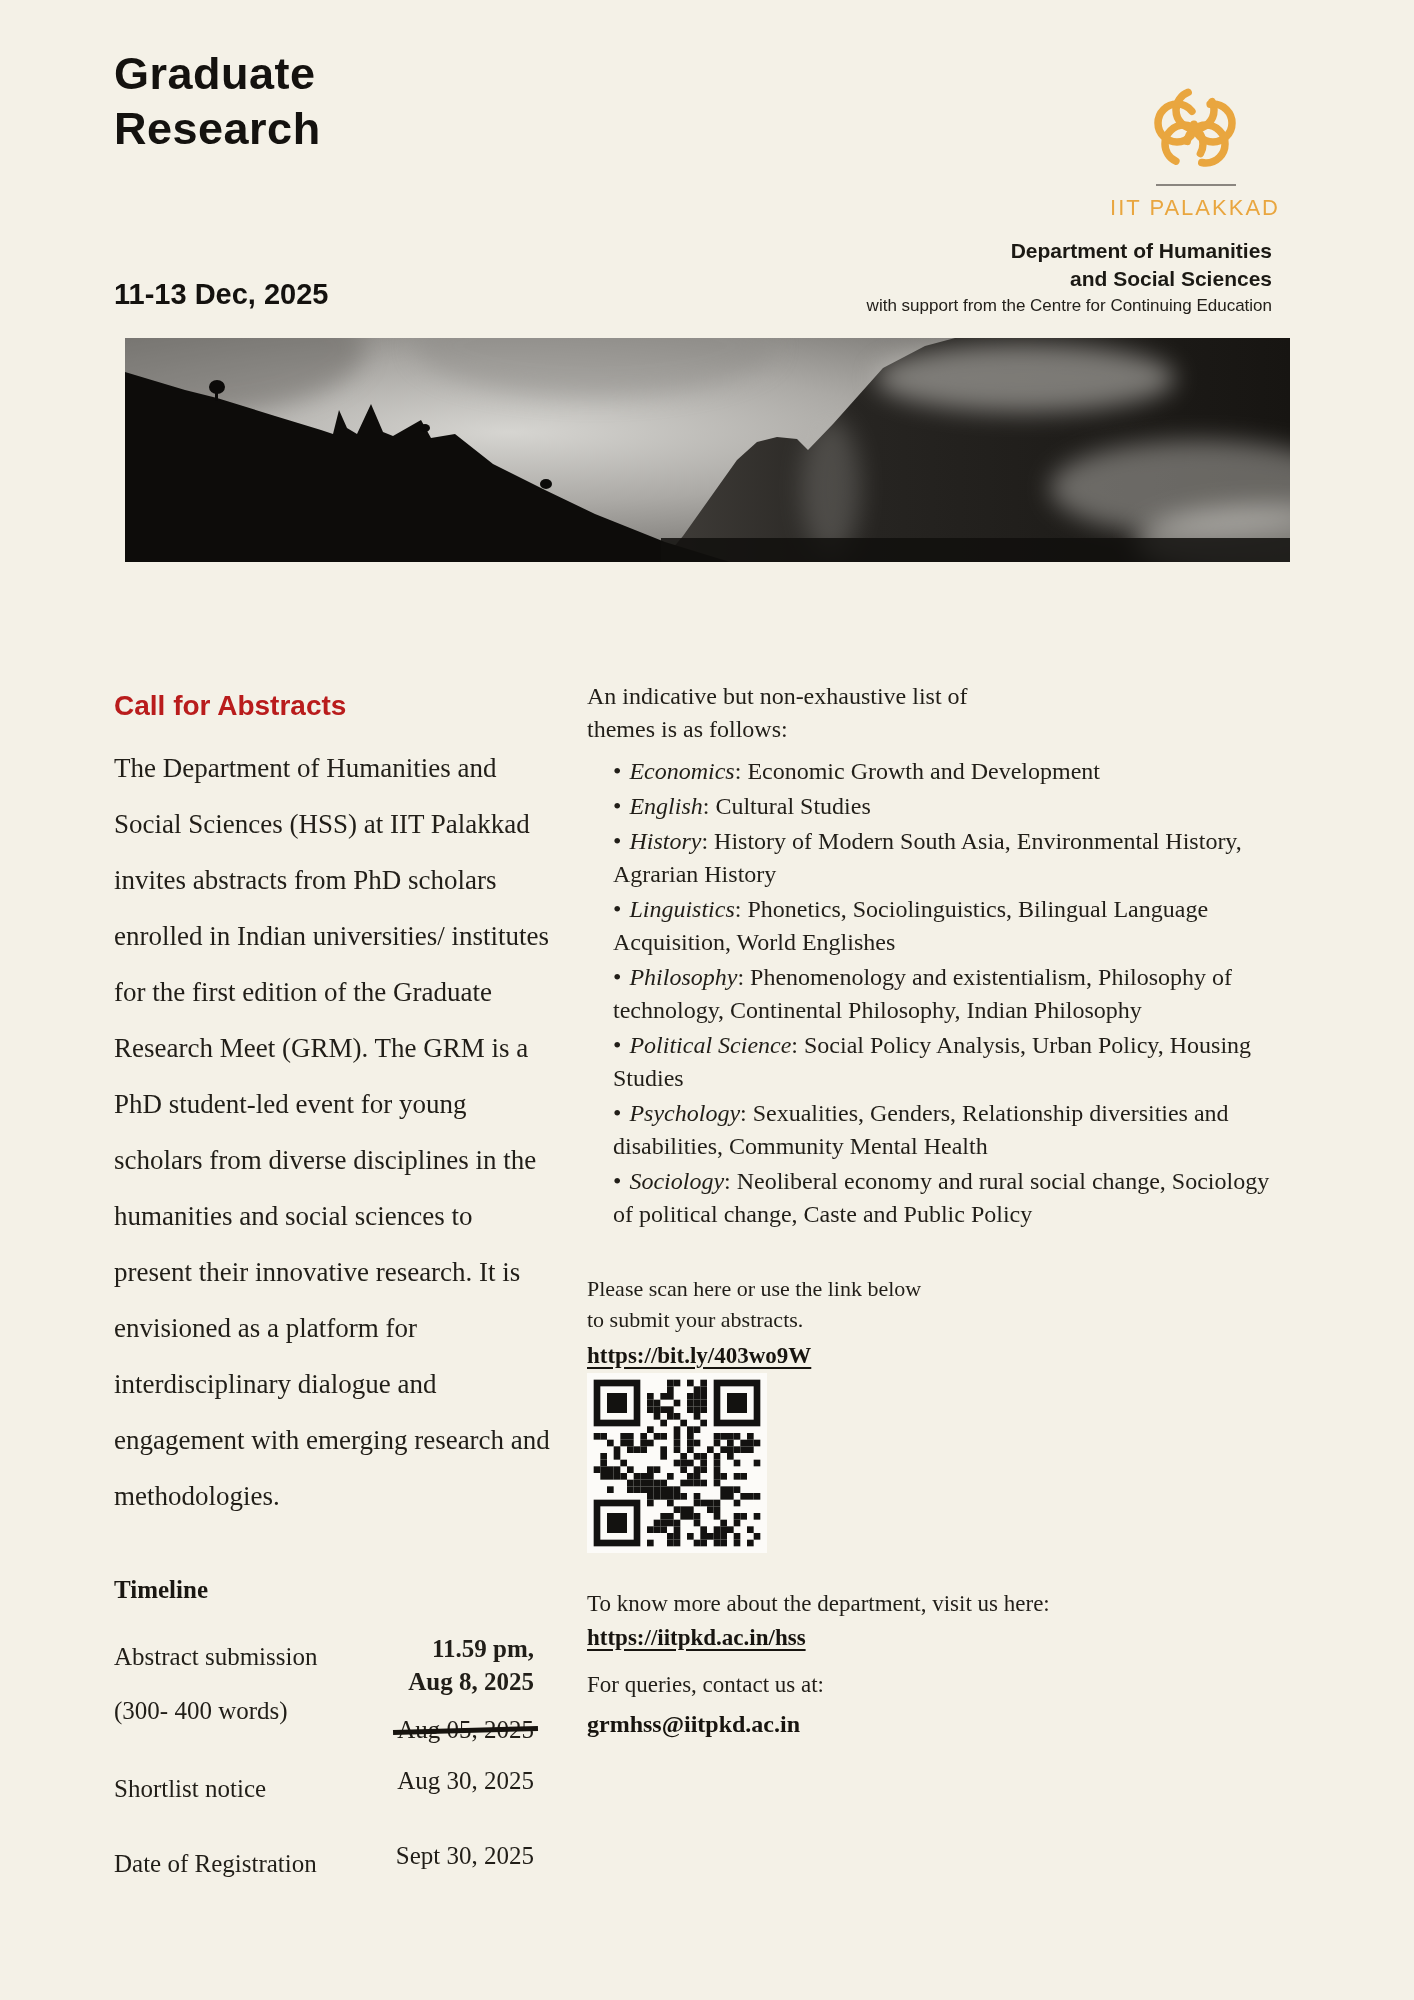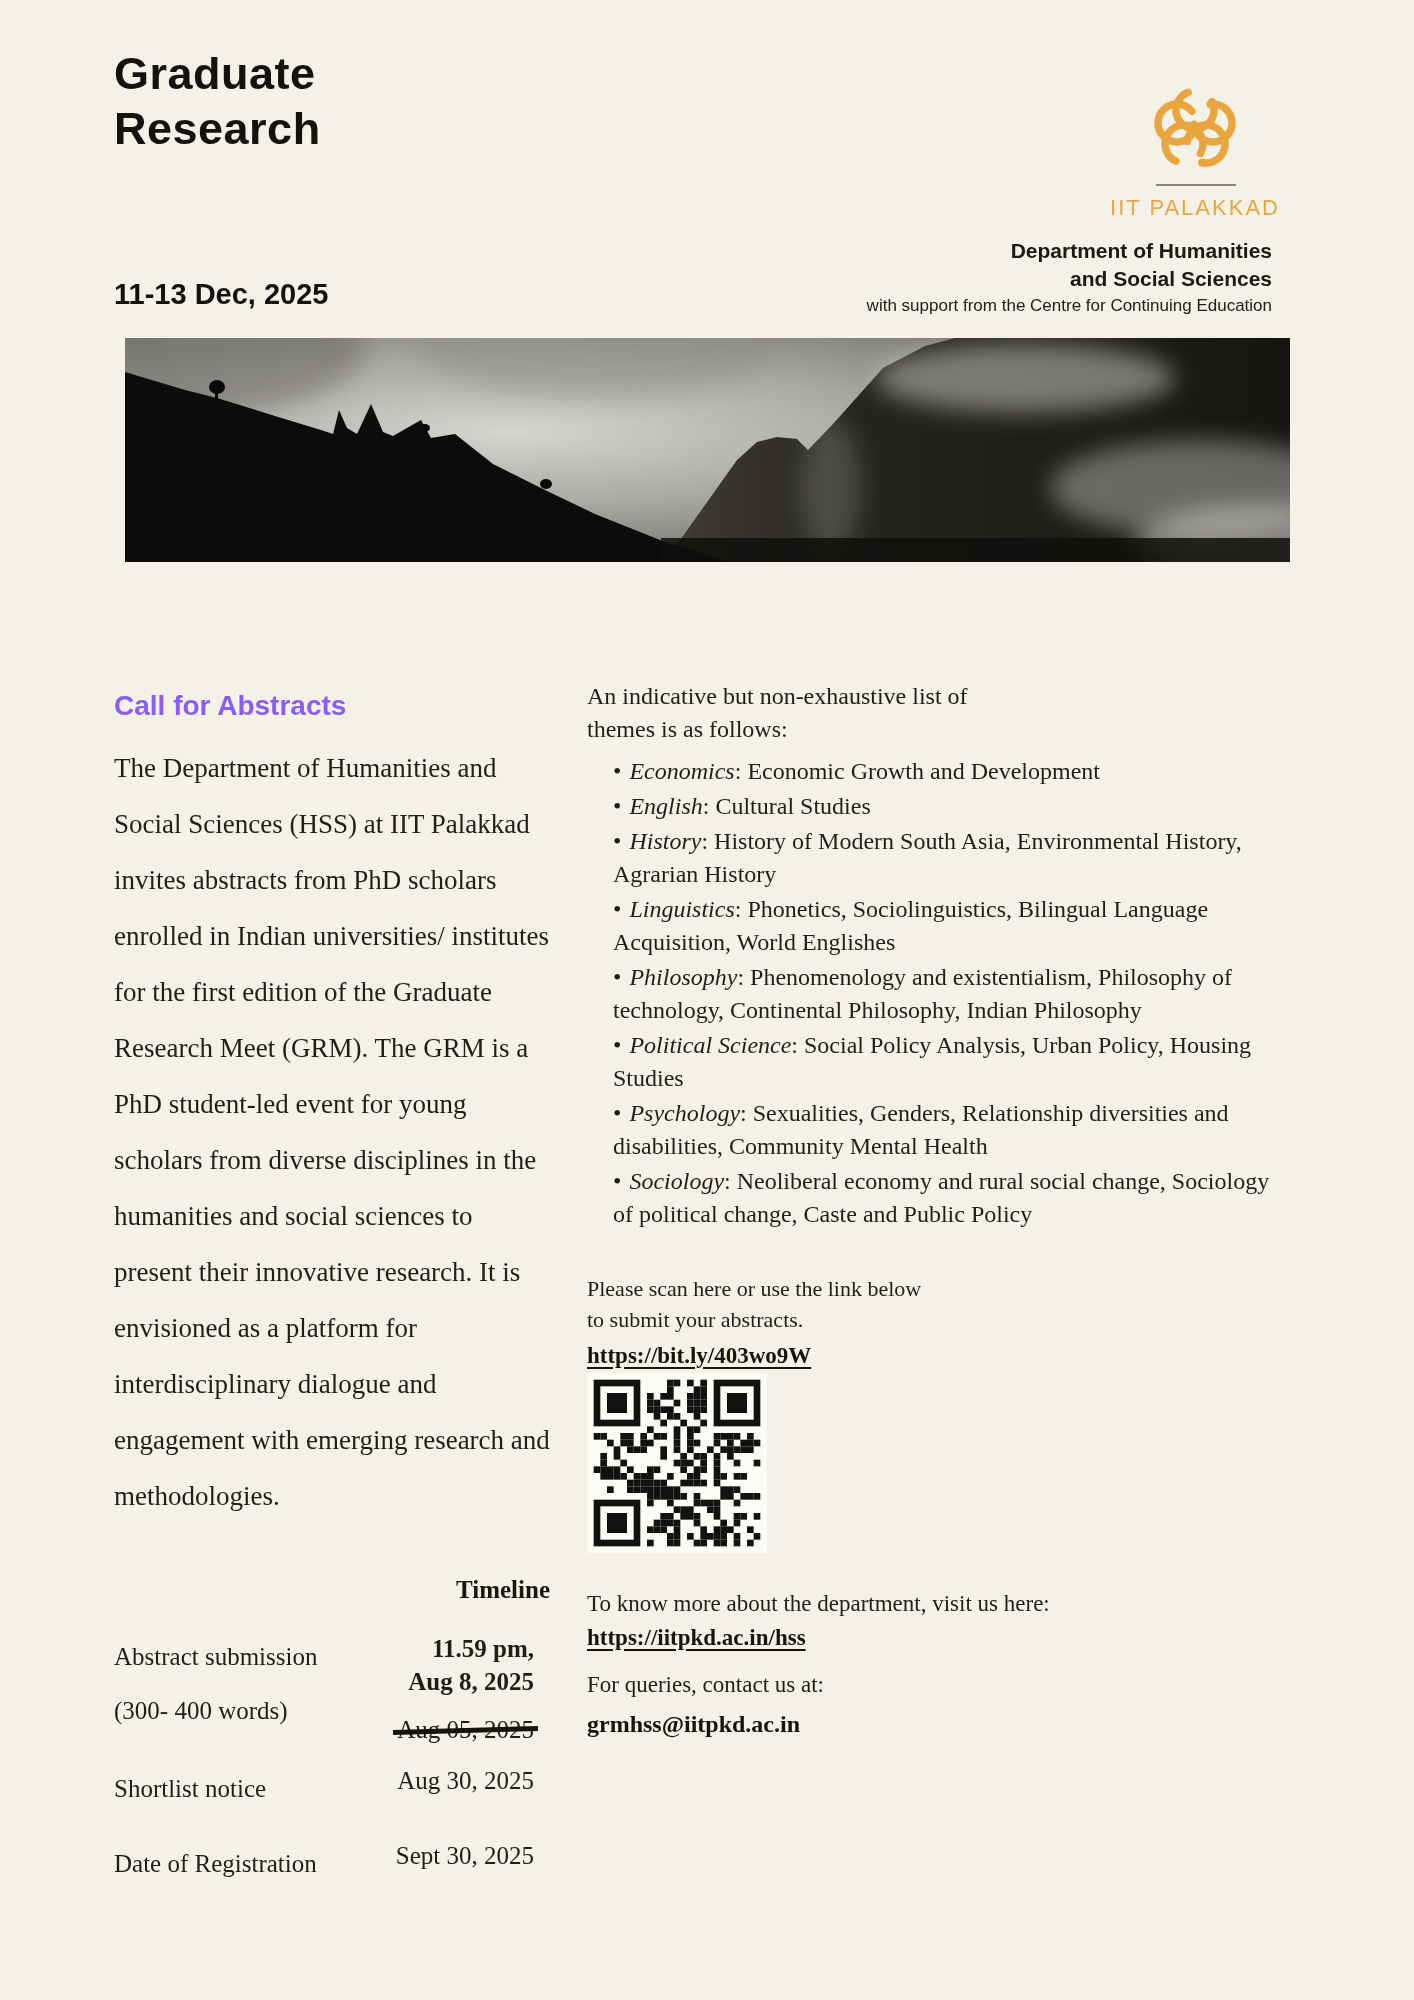--- a/index.html
+++ b/index.html
@@ -52,24 +52,24 @@
       #191512;
     color:#F2EEE3; display:flex; align-items:center; justify-content:center;
     font-size:26px; letter-spacing:.2px;
   }
   .deadline-banner b { font-weight:700; }
   .deadline-banner sup { font-size:15px; vertical-align:super; line-height:0; font-weight:700; }
   
   .col-left { position:absolute; left:114px; top:690px; width:436px; }
   .col-left h2 {
     font-family:"Liberation Sans", sans-serif; font-weight:700;
-    font-size:28px; color:#8b5cf6; margin-bottom:18px;
+    font-size:28px; color:#b91c1c; margin-bottom:18px;
   }
   .col-left .body { font-size:27px; line-height:56px; color:#211E18; }
-  .timeline-heading { font-size:25px; font-weight:700; color:#1A1712; margin-top:52px; margin-bottom:26px;text-align:right; }
+  .timeline-heading { font-size:25px; font-weight:700; color:#1A1712; margin-top:52px; margin-bottom:26px; }
   .timeline { width:420px; }
   .t-row { display:flex; justify-content:space-between; margin-bottom:21px; }
   .t-row.first { margin-bottom:16px; }
   .t-label { font-size:25px; line-height:54px; color:#211E18; }
   .t-label span { display:block; }
   .t-date { font-size:25px; text-align:right; color:#211E18; line-height:33px; padding-top:2px; }
   .t-date .bold-line { display:block; font-weight:700; }
   .struck { position:relative; display:inline-block; margin-top:15px; }
   .struck::after {
     content:""; position:absolute; left:-4px; right:-4px; top:46%;

